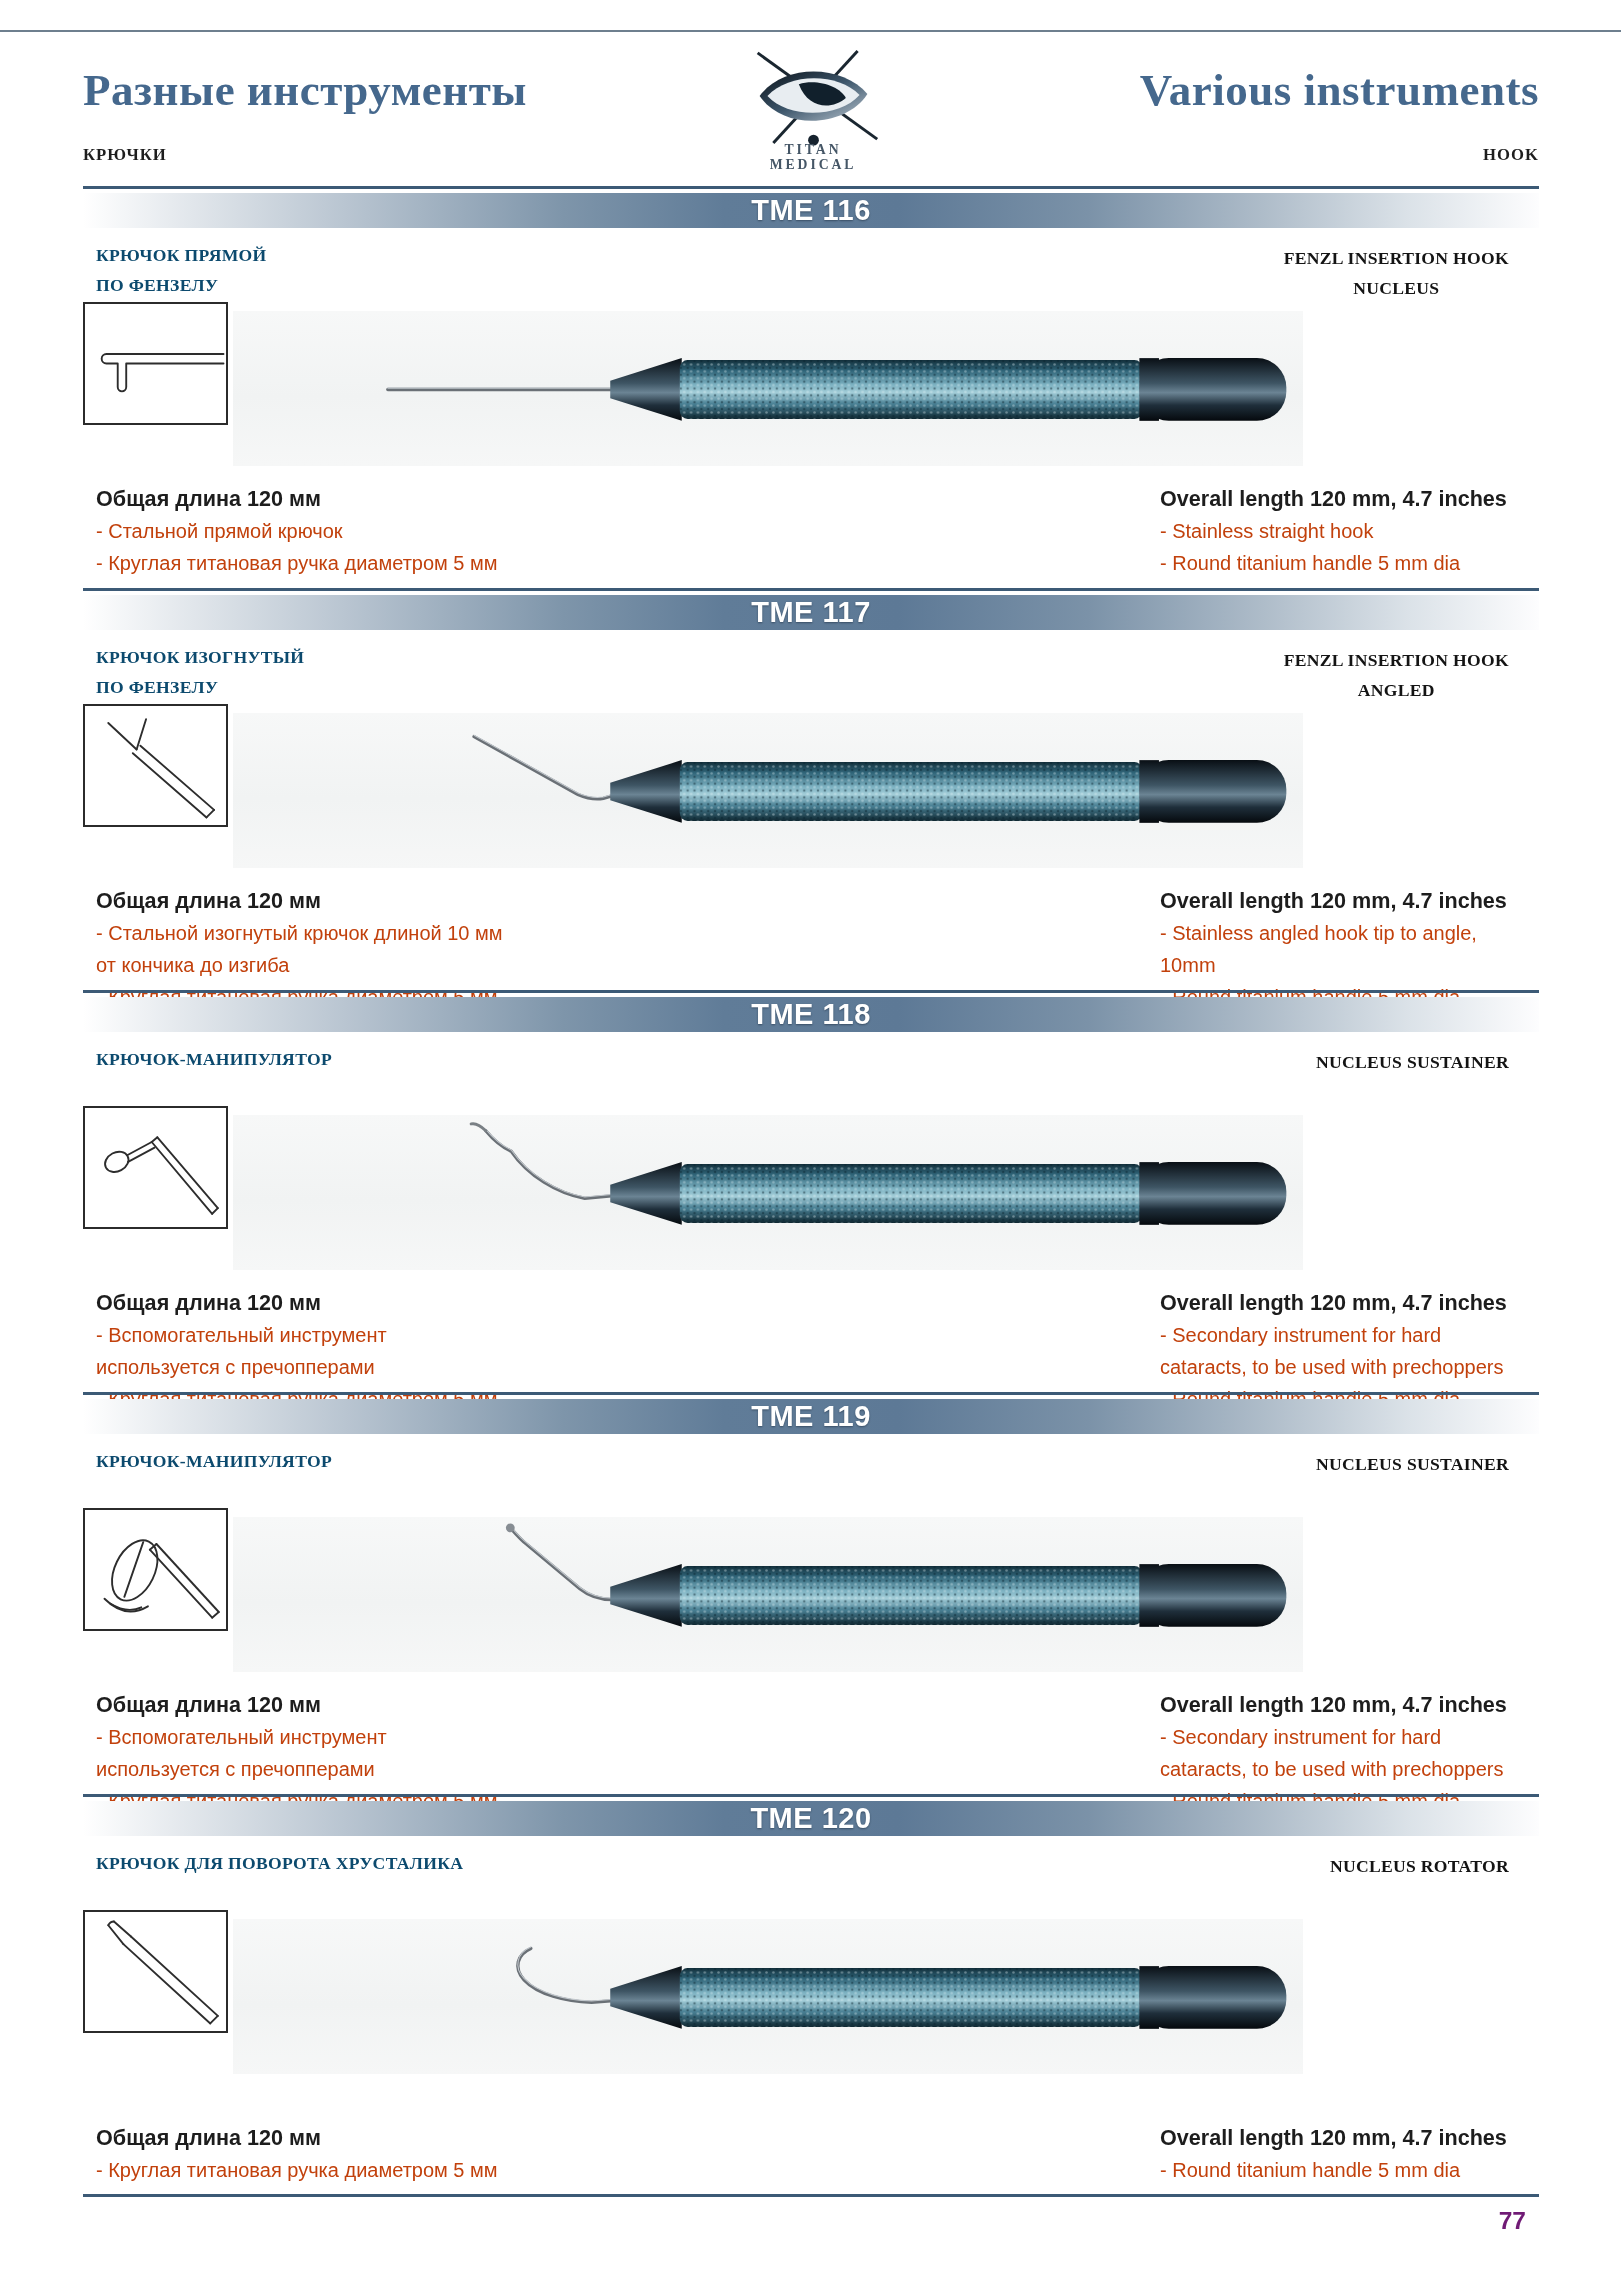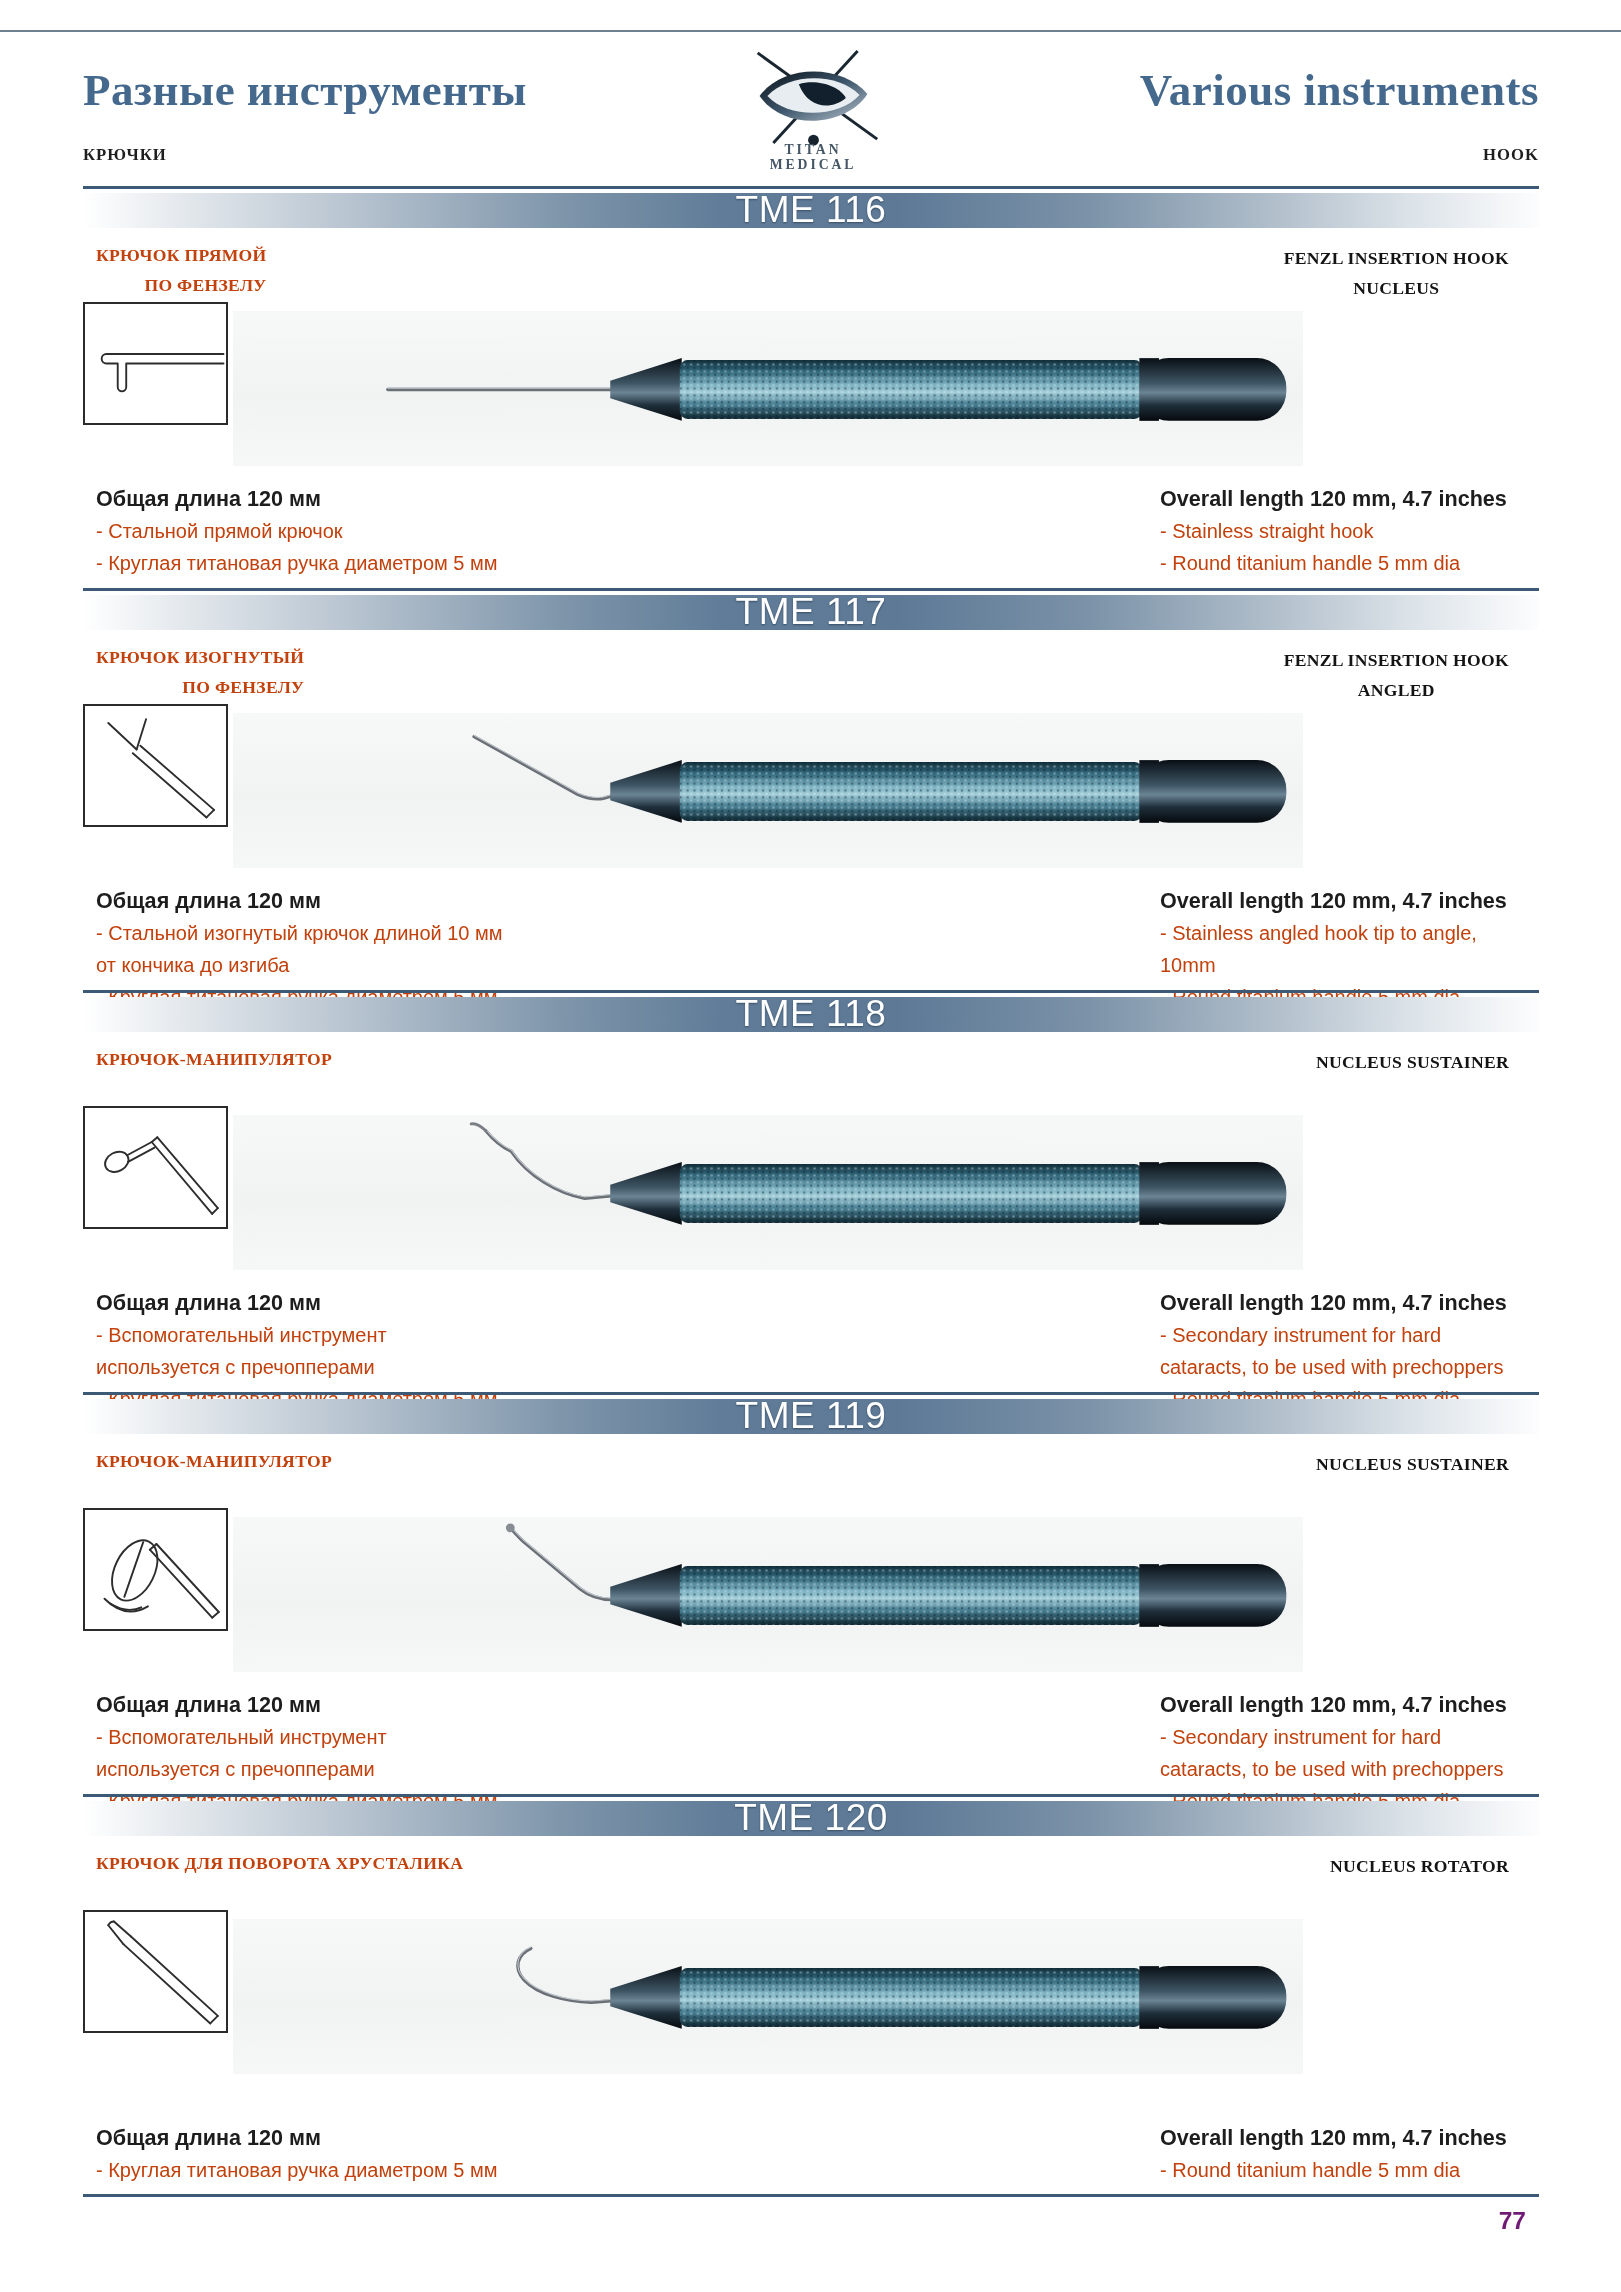--- a/index.html
+++ b/index.html
@@ -16,24 +16,24 @@
   .hdr-sub.en{right:82px;}
   .logo{position:absolute;top:49px;left:727px;width:172px;text-align:center;}
   .logo-text{font-family:"Liberation Serif","DejaVu Serif",serif;font-weight:bold;font-size:13.7px;line-height:14.7px;letter-spacing:2.9px;color:#45566600;color:#455666;margin-top:-7.8px;}
 
   
   #product-sections{position:absolute;top:186px;left:0;right:0;}
   .section{position:relative;height:402px;}
   .banner-line{height:2.9px;background:#3C5A76;margin:0 82px 3.9px 83px;}
   .banner-bar{height:35px;margin:0 82px 0 83px;display:flex;align-items:center;justify-content:center;
     background:linear-gradient(90deg,#ffffff 0%,#e7ebef 6%,#b9c5d1 18%,#7e95aa 33%,#607c98 44%,#5d7996 56%,#7b92a8 69%,#aebcc9 81%,#dbe2e8 91%,#fdfdfe 100%);}
-  .banner-code{color:#ffffff;font-weight:normal;font-size:37px;letter-spacing:0.5px;text-shadow:0 1px 2px rgba(10,25,40,.45);}
-
-  .name-ru{position:absolute;top:54px;left:96px;display:inline-block;text-align:right;
-    font-family:"Liberation Serif","DejaVu Serif",serif;font-weight:bold;font-size:17.6px;line-height:30px;color:#c2410c;letter-spacing:0.3px;}
+  .banner-code{color:#ffffff;font-weight:bold;font-size:29px;letter-spacing:0.5px;text-shadow:0 1px 2px rgba(10,25,40,.45);}
+
+  .name-ru{position:absolute;top:54px;left:96px;display:inline-block;text-align:left;
+    font-family:"Liberation Serif","DejaVu Serif",serif;font-weight:bold;font-size:17.6px;line-height:30px;color:#0c4a6e;letter-spacing:0.3px;}
   .name-en{position:absolute;top:57px;right:112px;display:inline-block;text-align:center;
     font-family:"Liberation Serif","DejaVu Serif",serif;font-weight:bold;font-size:17.6px;line-height:30px;color:#141414;letter-spacing:0.3px;}
 
   .icon-box{position:absolute;top:116px;left:83px;width:145px;height:123px;border:2.9px solid #2b2b2b;background:#fff;box-sizing:border-box;}
   .icon-box svg{display:block;width:100%;height:100%;}
   .icon-box path,.icon-box ellipse{stroke:#2d2d2d;stroke-width:2;fill:none;stroke-linecap:round;stroke-linejoin:round;}
 
   .photo{position:absolute;top:125px;left:233px;width:1070px;height:155px;
     background:linear-gradient(180deg,#f7f8f8 0%,#f1f3f3 55%,#f6f7f7 100%);}
   .photo svg{display:block;}

